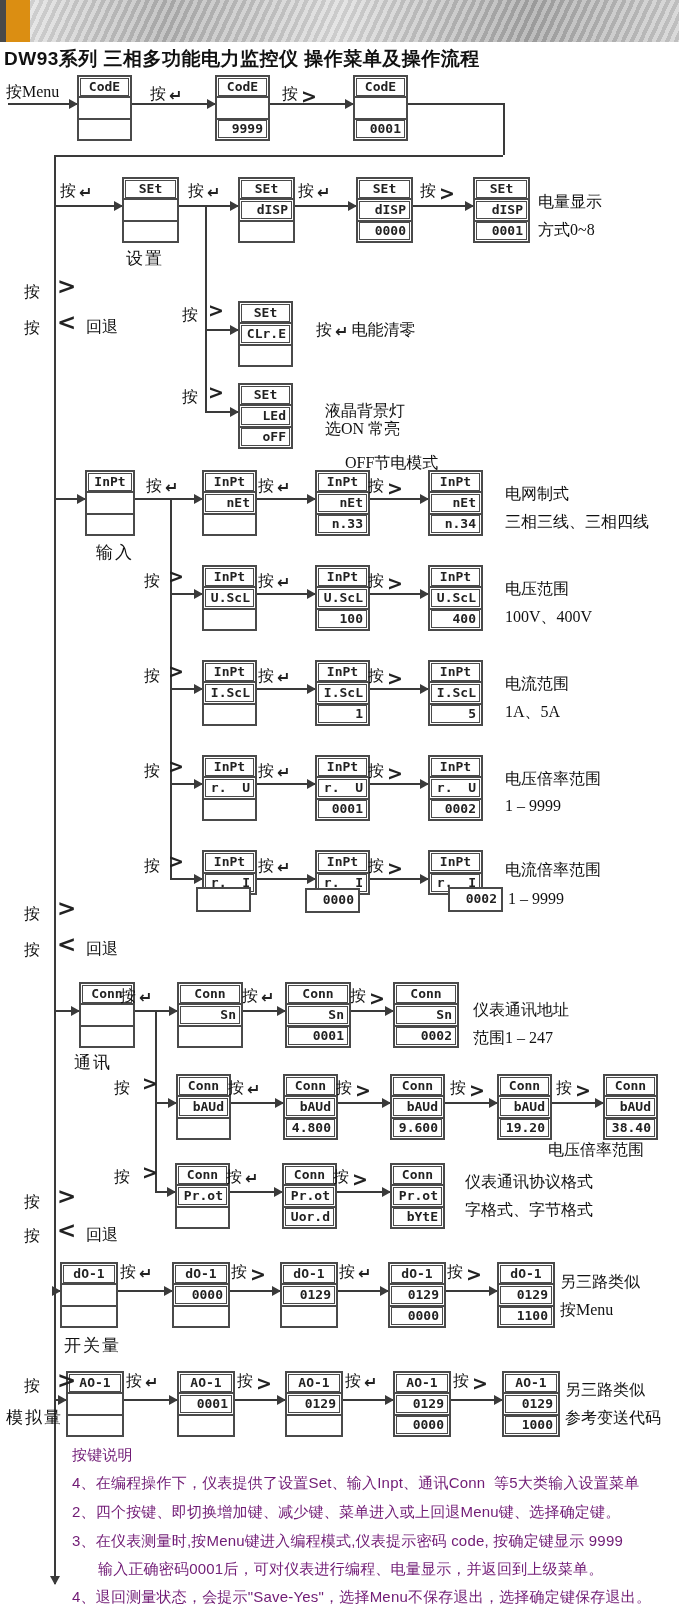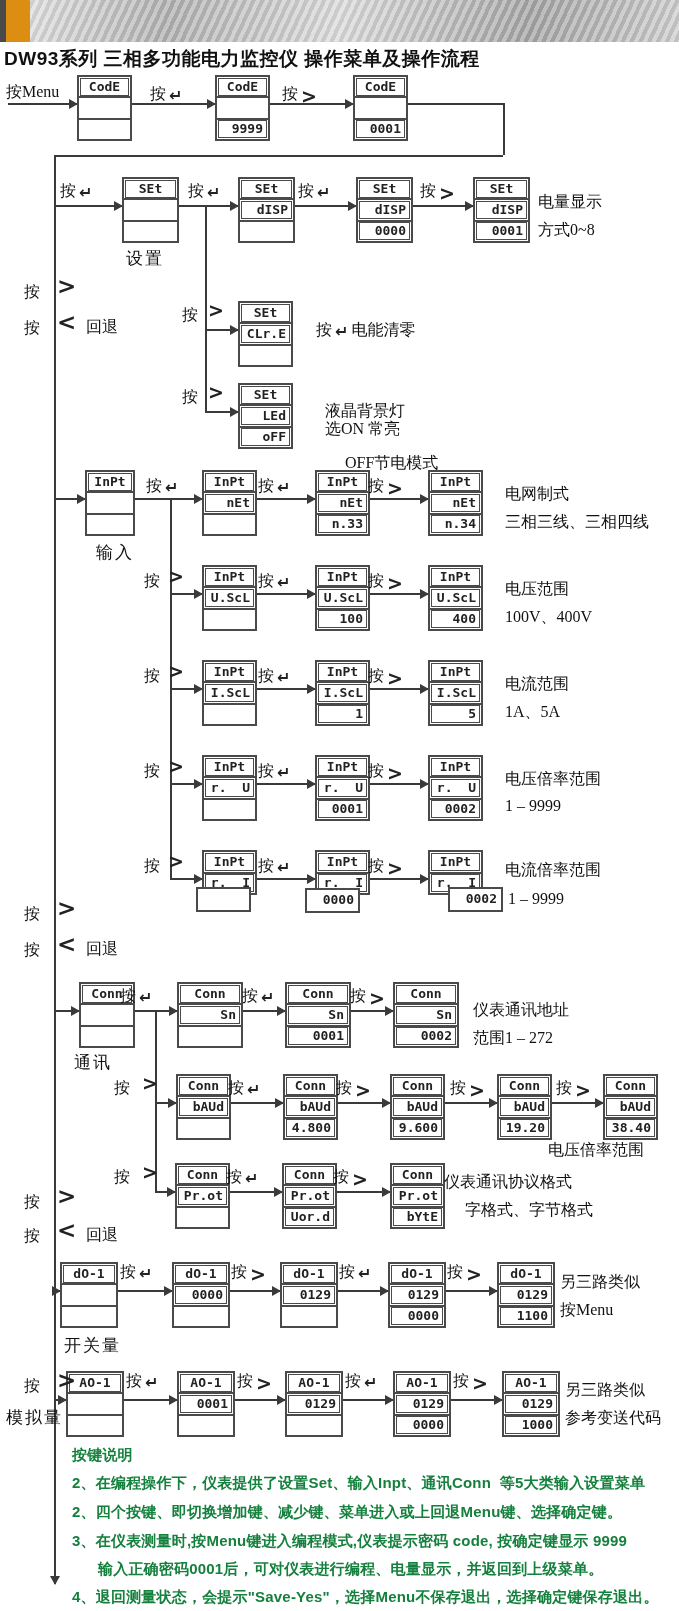--- a/index.html
+++ b/index.html
@@ -30,21 +30,21 @@
         font-family:"DejaVu Sans Mono","Liberation Mono",monospace;font-weight:bold;font-size:13px;line-height:20px;
         color:#222;text-align:right;padding-right:4px;white-space:pre;}
   .txt{position:absolute;white-space:pre;display:flex;align-items:flex-end;gap:3px;}
   .press{font-family:"Liberation Serif","DejaVu Serif",serif;font-size:16px;color:#111;}
   .ret{font-family:"DejaVu Sans",sans-serif;font-size:16px;font-weight:bold;color:#222;}
   .sym{font-family:"DejaVu Sans",sans-serif;font-size:19px;font-weight:bold;color:#222;line-height:18px;}
   .symbig{font-family:"DejaVu Sans",sans-serif;font-size:23px;font-weight:bold;color:#222;line-height:21px;}
   .anno{font-family:"Liberation Serif","DejaVu Serif",serif;font-size:16px;color:#111;}
   .lbl{font-family:"Liberation Serif","DejaVu Serif",serif;font-size:17px;color:#111;letter-spacing:2px;}
   
-  .note{position:absolute;font-size:15px;font-weight:bold;color:#15803d;white-space:pre;letter-spacing:0.2px;}
+  .note{position:absolute;font-size:15px;font-weight:normal;color:#701a75;white-space:pre;letter-spacing:0.2px;}
 </style>
 </head>
 <body>
 
 <div id="canvas">
   <div id="banner">
     <div id="accent"></div>
   </div>
   <div id="subtitle">DW93系列 三相多功能电力监控仪 操作菜单及操作流程</div>
 
@@ -664,33 +664,33 @@
       <div class="txt" style="left: 24px; top: 904px;"><span class="press">按</span></div>
       <div class="txt" style="left: 57px; top: 898px;"><span class="symbig">&gt;</span></div>
       <div class="txt" style="left: 24px; top: 940px;"><span class="press">按</span></div>
       <div class="txt" style="left: 57px; top: 934px;"><span class="symbig">&lt;</span></div>
       <div class="txt" style="left: 86px; top: 939px;"><span class="anno">回退</span></div>
       <div class="txt" style="left: 74px; top: 1051px;"><span class="lbl">通讯</span></div>
       <div class="txt" style="left: 120px; top: 986px;"><span class="press">按</span><span class="ret">↵</span></div>
       <div class="txt" style="left: 242px; top: 986px;"><span class="press">按</span><span class="ret">↵</span></div>
       <div class="txt" style="left: 350px; top: 986px;"><span class="press">按</span><span class="sym">&gt;</span></div>
       <div class="txt" style="left: 473px; top: 1000px;"><span class="anno">仪表通讯地址</span></div>
-      <div class="txt" style="left: 473px; top: 1028px;"><span class="anno">范围1 – 272</span></div>
+      <div class="txt" style="left: 473px; top: 1028px;"><span class="anno">范围1 – 247</span></div>
       <div class="txt" style="left: 114px; top: 1078px;"><span class="press">按</span></div>
       <div class="txt" style="left: 142px; top: 1074px;"><span class="sym">&gt;</span></div>
       <div class="txt" style="left: 228px; top: 1078px;"><span class="press">按</span><span class="ret">↵</span></div>
       <div class="txt" style="left: 336px; top: 1078px;"><span class="press">按</span><span class="sym">&gt;</span></div>
       <div class="txt" style="left: 450px; top: 1078px;"><span class="press">按</span><span class="sym">&gt;</span></div>
       <div class="txt" style="left: 556px; top: 1078px;"><span class="press">按</span><span class="sym">&gt;</span></div>
       <div class="txt" style="left: 548px; top: 1140px;"><span class="anno">电压倍率范围</span></div>
       <div class="txt" style="left: 114px; top: 1167px;"><span class="press">按</span></div>
       <div class="txt" style="left: 142px; top: 1163px;"><span class="sym">&gt;</span></div>
       <div class="txt" style="left: 226px; top: 1167px;"><span class="press">按</span><span class="ret">↵</span></div>
       <div class="txt" style="left: 333px; top: 1167px;"><span class="press">按</span><span class="sym">&gt;</span></div>
-      <div class="txt" style="left: 444px; top: 1172px; text-align: right;"><span class="anno">仪表通讯协议格式</span></div>
+      <div class="txt" style="left: 465px; top: 1172px; text-align: right;"><span class="anno">仪表通讯协议格式</span></div>
       <div class="txt" style="left: 465px; top: 1200px;"><span class="anno">字格式、字节格式</span></div>
       <div class="txt" style="left: 24px; top: 1192px;"><span class="press">按</span></div>
       <div class="txt" style="left: 57px; top: 1186px;"><span class="symbig">&gt;</span></div>
       <div class="txt" style="left: 24px; top: 1226px;"><span class="press">按</span></div>
       <div class="txt" style="left: 57px; top: 1220px;"><span class="symbig">&lt;</span></div>
       <div class="txt" style="left: 86px; top: 1225px;"><span class="anno">回退</span></div>
       <div class="txt" style="left: 120px; top: 1262px;"><span class="press">按</span><span class="ret">↵</span></div>
       <div class="txt" style="left: 231px; top: 1262px;"><span class="press">按</span><span class="sym">&gt;</span></div>
       <div class="txt" style="left: 339px; top: 1262px;"><span class="press">按</span><span class="ret">↵</span></div>
       <div class="txt" style="left: 447px; top: 1262px;"><span class="press">按</span><span class="sym">&gt;</span></div>
@@ -702,18 +702,18 @@
       <div class="txt" style="left: 126px; top: 1371px;"><span class="press">按</span><span class="ret">↵</span></div>
       <div class="txt" style="left: 237px; top: 1371px;"><span class="press">按</span><span class="sym">&gt;</span></div>
       <div class="txt" style="left: 345px; top: 1371px;"><span class="press">按</span><span class="ret">↵</span></div>
       <div class="txt" style="left: 453px; top: 1371px;"><span class="press">按</span><span class="sym">&gt;</span></div>
       <div class="txt" style="left: 565px; top: 1380px;"><span class="anno">另三路类似</span></div>
       <div class="txt" style="left: 565px; top: 1408px;"><span class="anno">参考变送代码</span></div>
       <div class="txt" style="left: 6px; top: 1406px;"><span class="lbl">模拟量</span></div>
     </div>
 
   <div class="note" style="left:72px;top:1446px;">按键说明</div>
-  <div class="note" style="left:72px;top:1474px;">2、在编程操作下，仪表提供了设置Set、输入Inpt、通讯Conn  等5大类输入设置菜单</div>
+  <div class="note" style="left:72px;top:1474px;">4、在编程操作下，仪表提供了设置Set、输入Inpt、通讯Conn  等5大类输入设置菜单</div>
   <div class="note" style="left:72px;top:1503px;">2、四个按键、即切换增加键、减少键、菜单进入或上回退Menu键、选择确定键。</div>
   <div class="note" style="left:72px;top:1532px;">3、在仪表测量时,按Menu键进入编程模式,仪表提示密码 code, 按确定键显示 9999</div>
   <div class="note" style="left:98px;top:1560px;">输入正确密码0001后，可对仪表进行编程、电量显示，并返回到上级菜单。</div>
   <div class="note" style="left:72px;top:1588px;">4、退回测量状态，会提示"Save-Yes"，选择Menu不保存退出，选择确定键保存退出。</div>
 </div>
 
 </body></html>

